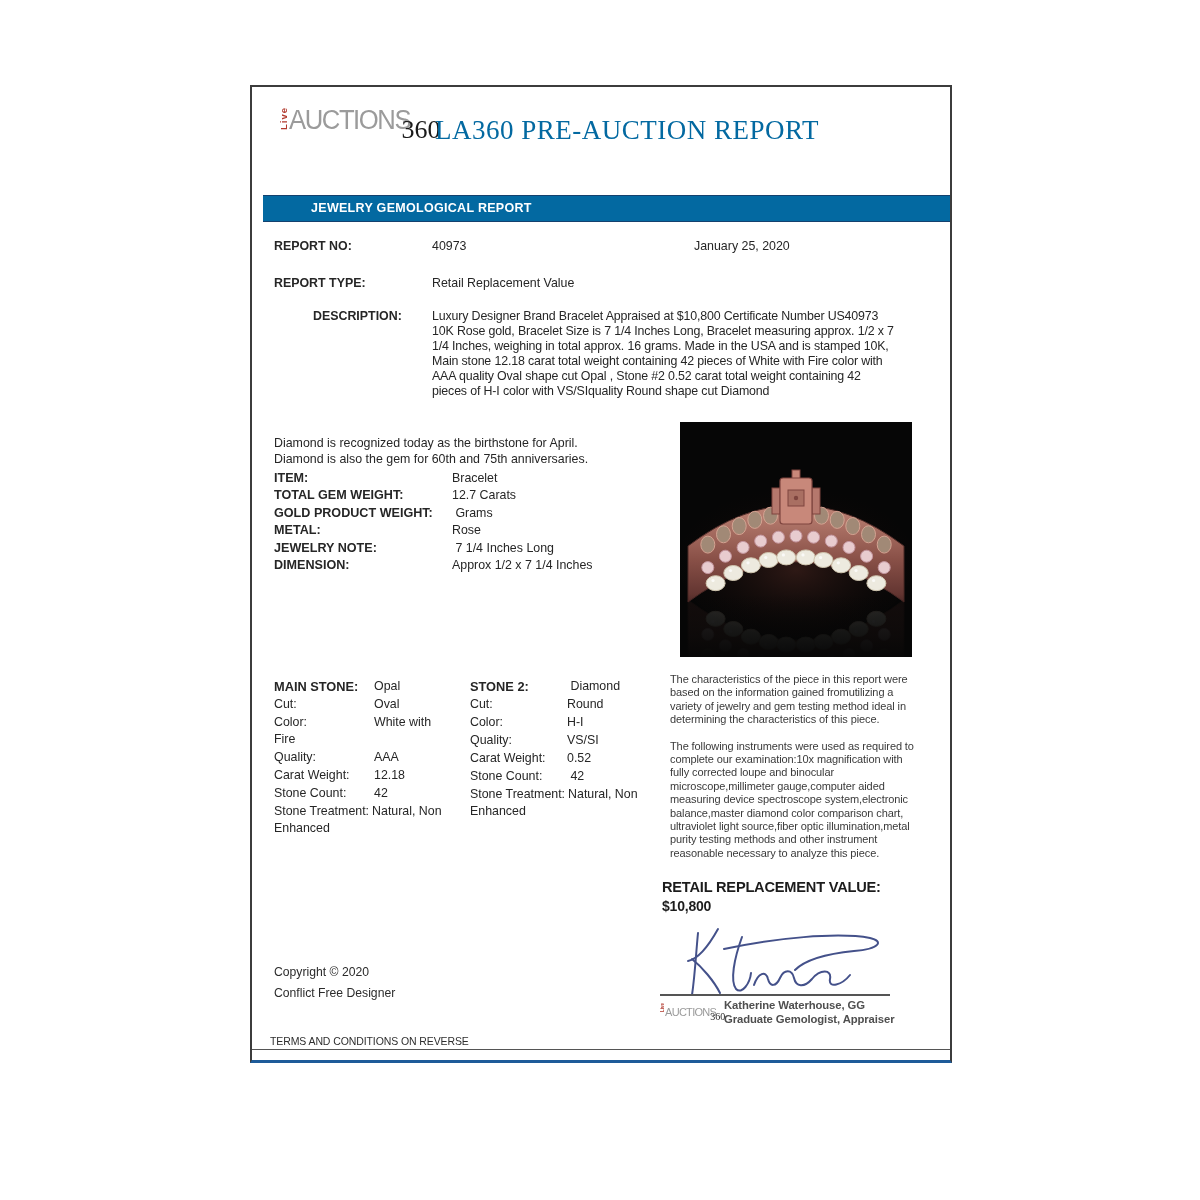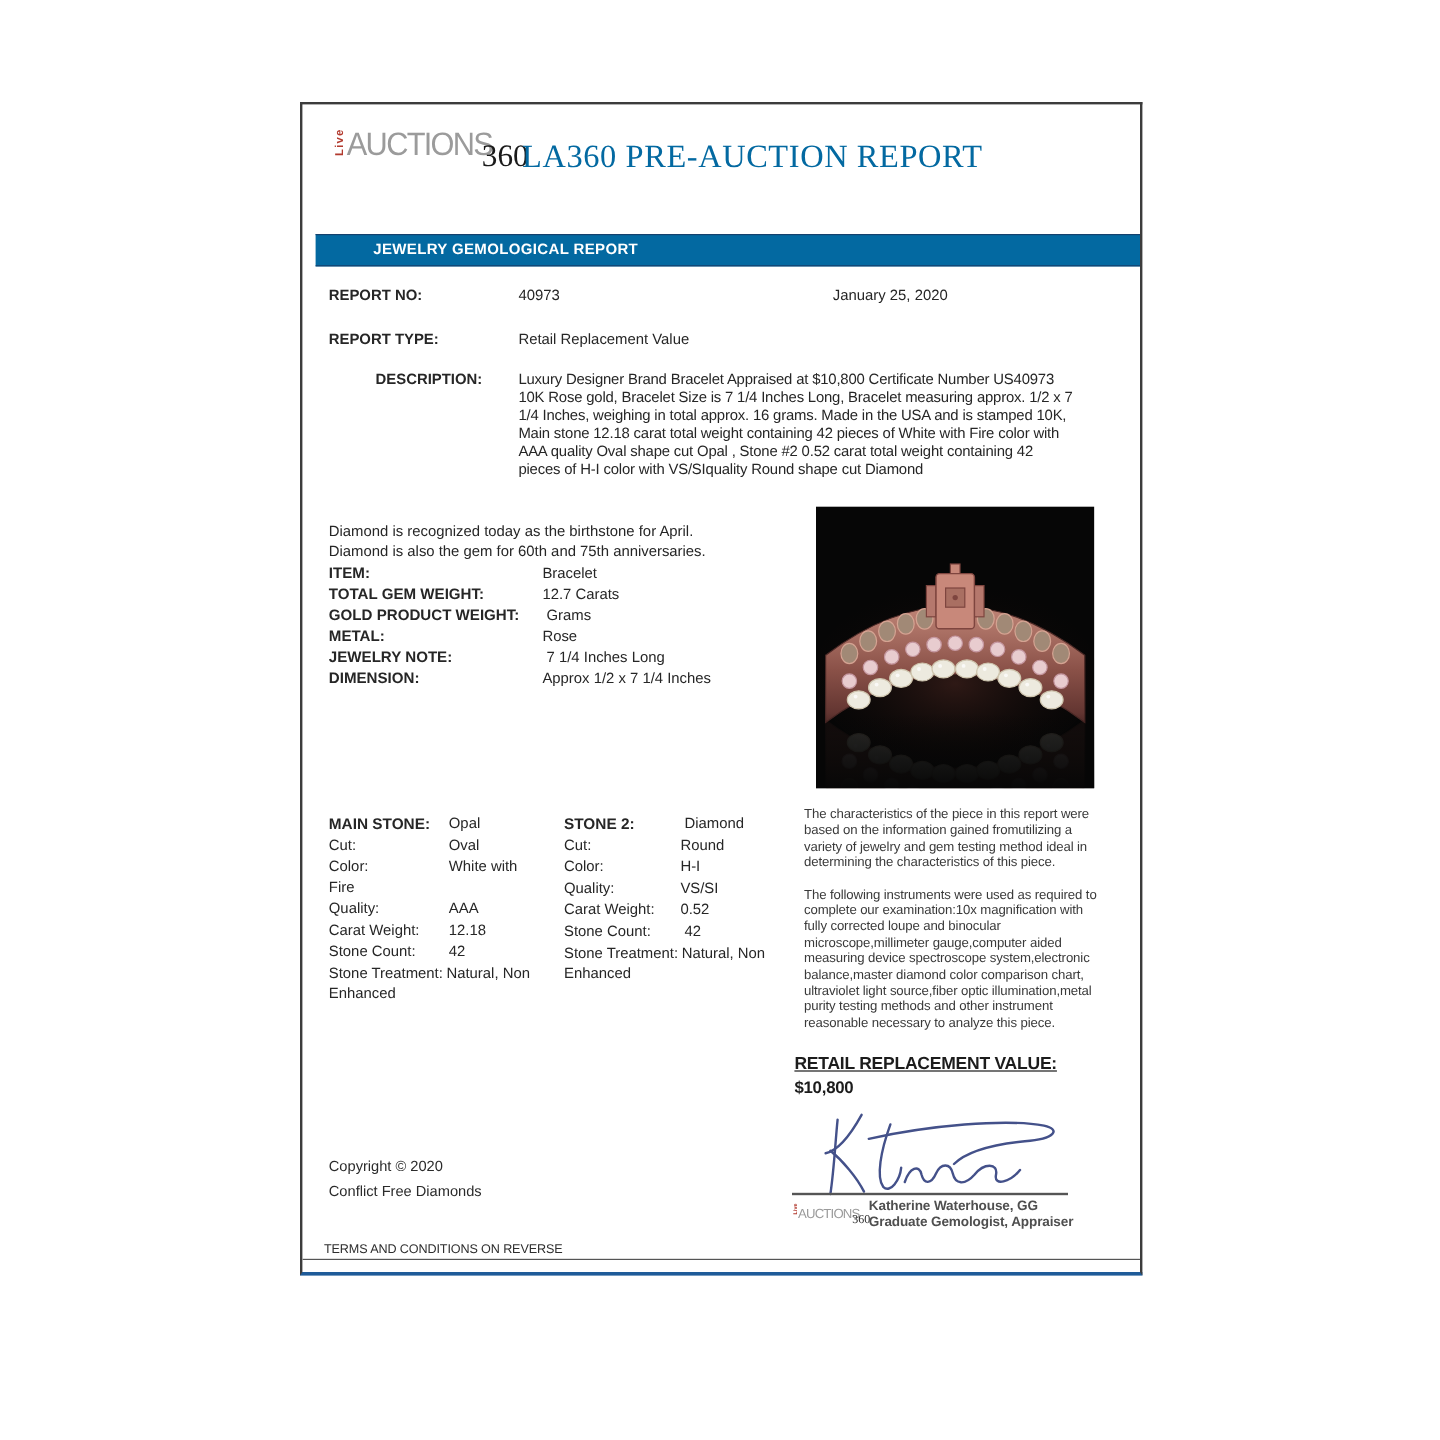--- a/index.html
+++ b/index.html
@@ -223,21 +223,21 @@
     <div class="srow"><span class="sl">Carat Weight:</span><span class="sv">0.52</span></div>
     <div class="srow"><span class="sl">Stone Count:</span><span class="sv"> 42</span></div>
     <div class="srow"><span class="sl" style="width:auto;padding-right:3px;">Stone Treatment:</span><span class="sv">Natural, Non Enhanced</span></div>
   </div>
 
   <div class="abs chars" style="left:418px;top:586px;width:247px;">
     <p>The characteristics of the piece in this report were based on the information gained fromutilizing a variety of jewelry and gem testing method ideal in determining the characteristics of this piece.</p>
     <p>The following instruments were used as required to complete our examination:10x magnification with fully corrected loupe and binocular microscope,millimeter gauge,computer aided measuring device spectroscope system,electronic balance,master diamond color comparison chart, ultraviolet light source,fiber optic illumination,metal purity testing methods and other instrument reasonable necessary to analyze this piece.</p>
   </div>
 
-  <div class="abs rrv" style="left:410px;top:792px;text-decoration:underline;">RETAIL REPLACEMENT VALUE:</div>
+  <div class="abs rrv" style="left:410px;top:792px;">RETAIL REPLACEMENT VALUE:</div>
   <div class="abs rrv" style="left:410px;top:811px;font-size:14px;">$10,800</div>
 
   <div class="abs" style="left:410px;top:836px;width:234px;height:70px;">
     <svg viewBox="0 0 234 75" width="234" height="75">
       <g fill="none" stroke="#44518a" stroke-width="2" stroke-linecap="round">
         <path d="M36,10 C34,30 33,52 30,72"></path>
         <path d="M56,6 C46,24 36,36 26,38"></path>
         <path d="M30,36 C40,44 52,58 58,70"></path>
         <path d="M80,14 C72,36 68,58 74,66 C80,72 88,60 89,50"></path>
         <path d="M62,26 C112,15 176,9 208,15 C222,18 218,26 192,28 C162,31 142,38 133,47"></path>
@@ -248,18 +248,18 @@
   <div class="abs sigline" style="left:408px;top:907px;width:230px;"></div>
   <div class="abs minilogo" style="left:408px;top:915px;">
     <span class="live">Live</span><span class="auctions">AUCTIONS</span><span class="n360">360</span>
   </div>
   <div class="abs appr" style="left:472px;top:912px;">
     <div>Katherine Waterhouse, GG</div>
     <div>Graduate Gemologist, Appraiser</div>
   </div>
 
   <div class="abs copyright" style="left:22px;top:878px;">Copyright © 2020</div>
-  <div class="abs copyright" style="left:22px;top:899px;">Conflict Free Diamonds</div>
+  <div class="abs copyright" style="left:22px;top:899px;">Conflict Free Designer</div>
 
   <div class="abs terms" style="left:18px;top:948px;">TERMS AND CONDITIONS ON REVERSE</div>
   <div class="abs terms-rule" style="top:962px;"></div>
 
 </div>
 
 </body></html>

